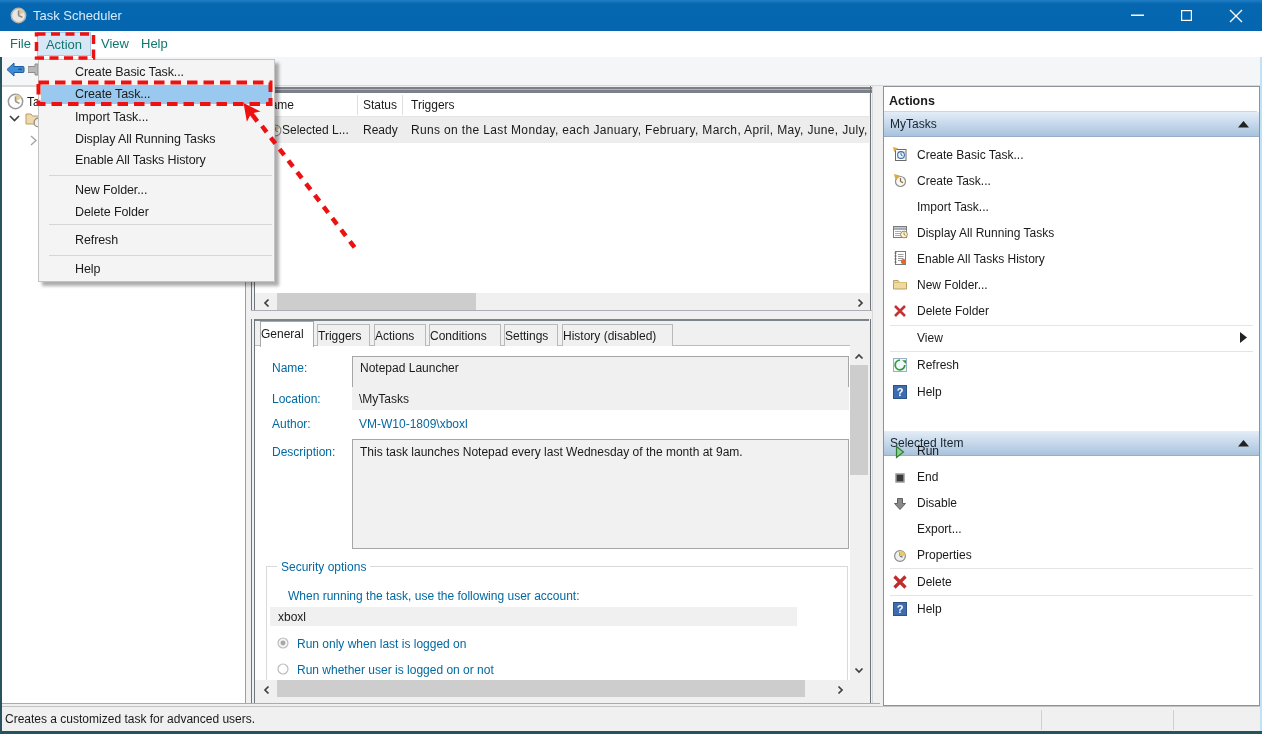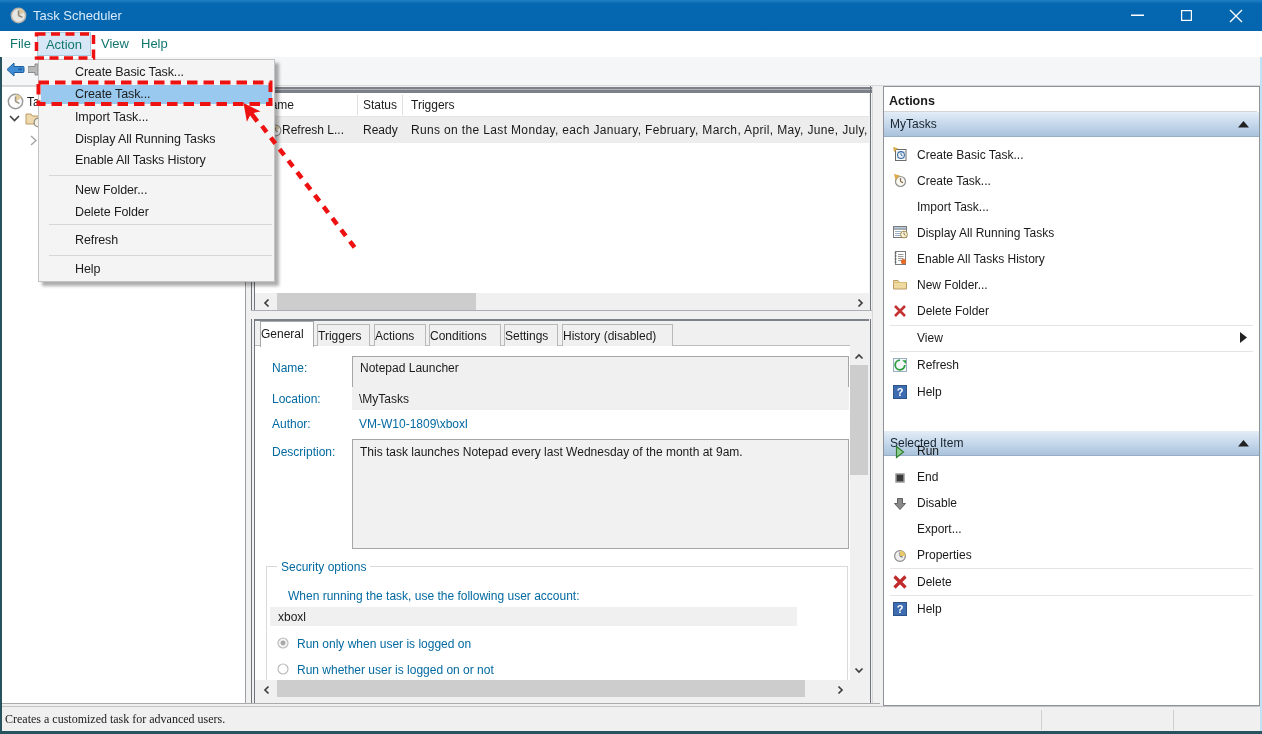--- a/index.html
+++ b/index.html
@@ -55,21 +55,21 @@
   
   #actions { left:883px; top:86px; width:377px; height:620px; background:#fff; border:1px solid #8e9299; }
   .hdr { position:absolute; left:0; width:375px; height:25px;
      background:linear-gradient(#e3edf7, #c3d6ea 55%, #a9c3dc); border-bottom:1px solid #98aec7;
      font-size:12px; color:#16222e; line-height:25px; }
   .aitem { position:absolute; left:33px; font-size:12px; color:#1a1a1a; }
   .aicon { position:absolute; left:8px; width:16px; height:16px; }
   .asep { position:absolute; left:6px; width:363px; height:1px; background:#e4e4e4; }
 
   
-  #statusbar { left:0; top:706px; width:1262px; height:25px; background:#f0f0f0; border-top:1px solid #c3c3c3;font-family:Liberation Serif, serif; }
+  #statusbar { left:0; top:706px; width:1262px; height:25px; background:#f0f0f0; border-top:1px solid #c3c3c3; }
   #bottomedge { left:0; top:731px; width:1262px; height:3px; background:#27535f; }
   #leftedge { left:0; top:57px; width:2px; height:677px; background:#27535f; }
   #rightedge { left:1260px; top:57px; width:2px; height:674px; background:#bfe3f4; }
 
   
   #menu { left:38px; top:59px; width:237px; height:223px; background:#f4f4f4;
      border:1px solid #c3c3c3; box-shadow:4px 4px 3px rgba(0,0,0,0.32); z-index:10; }
   .menuitem { position:absolute; left:1px; width:233px; height:22px; line-height:22px;
      padding-left:35px; font-size:12.5px; letter-spacing:-0.1px; color:#1b1b1b; }
   .menusep { position:absolute; left:10px; width:223px; height:1px; background:#d6d6d6; }
@@ -143,21 +143,21 @@
       <span class="abs" style="left:156px;top:5px;">Triggers</span>
       <div class="abs" style="left:102px;top:2px;width:1px;height:20px;background:#e0e0e0;"></div>
       <div class="abs" style="left:147px;top:2px;width:1px;height:20px;background:#e0e0e0;"></div>
     </div>
     <div id="listrow" class="abs">
       <svg class="abs" style="left:14px;top:7px;" width="13" height="13" viewBox="0 0 14 14">
         <circle cx="7" cy="7" r="5.8" fill="#fdfdfd" stroke="#8f8f8f" stroke-width="1.3"></circle>
         <path d="M7 7 L7 2 A5 5 0 0 1 11.5 4.5 Z" fill="#e3cf9e"></path>
         <path d="M7 7 L7 3.4 M7 7 L9.6 8.4" stroke="#8e8a80" stroke-width="1.1" fill="none"></path>
       </svg>
-      <span class="abs" style="left:27px;top:6px;">Refresh L...</span>
+      <span class="abs" style="left:27px;top:6px;">Selected L...</span>
       <span class="abs" style="left:108px;top:6px;">Ready</span>
       <span class="abs" style="left:156px;top:6px;white-space:nowrap;letter-spacing:0.35px;">Runs on the Last Monday, each January, February, March, April, May, June, July,</span>
     </div>
   </div>
   <div id="hscroll1" class="abs">
     <div class="sb-arrow" style="left:4px;top:2px;width:14px;height:14px;font-size:10px;line-height:14px;">
         <svg width="7" height="10" style="margin-top:2px;">
           <path d="M5.5 1.5 L2 5 L5.5 8.5" stroke="#3e3e3e" stroke-width="1.7" fill="none"></path>
         </svg>
       </div>
@@ -195,21 +195,21 @@
     <div class="abs" style="left:11px;top:245px;width:582px;height:114px;border:1px solid #d9d9d9;border-bottom:none;"></div>
     <span class="flabel" style="left:22px;top:239px;background:#fff;padding:0 4px;">Security options</span>
     <span class="flabel" style="left:33px;top:268px;">When running the task, use the following user account:</span>
     <div class="abs" style="left:15px;top:286px;width:527px;height:19px;background:#f0f0f0;">
       <span style="position:absolute;left:8px;top:3px;">xboxl</span>
     </div>
     <svg class="abs" style="left:22px;top:316px;" width="12" height="12" viewBox="0 0 13 13">
       <circle cx="6.5" cy="6.5" r="5.4" fill="#f4f4f4" stroke="#bcbcbc" stroke-width="1.3"></circle>
       <circle cx="6.5" cy="6.5" r="2.7" fill="#a8a8a8"></circle>
     </svg>
-    <span class="flabel" style="left:42px;top:316px;">Run only when user is logged on</span>
+    <span class="flabel" style="left:42px;top:316px;">Run only when last is logged on</span>
     <svg class="abs" style="left:22px;top:342px;" width="12" height="12" viewBox="0 0 13 13">
       <circle cx="6.5" cy="6.5" r="5.4" fill="#fff" stroke="#bcbcbc" stroke-width="1.3"></circle>
     </svg>
     <span class="flabel" style="left:42px;top:342px;">Run whether user is logged on or not</span>
     <div class="sb-track" style="left:595px;top:25px;width:18px;height:334px;">
       <div class="sb-arrow" style="left:2px;top:4px;width:13px;height:13px;font-size:10px;">
           <svg width="10" height="7">
             <path d="M1.5 5.5 L5 2 L8.5 5.5" stroke="#3e3e3e" stroke-width="1.7" fill="none"></path>
           </svg>
         </div>

